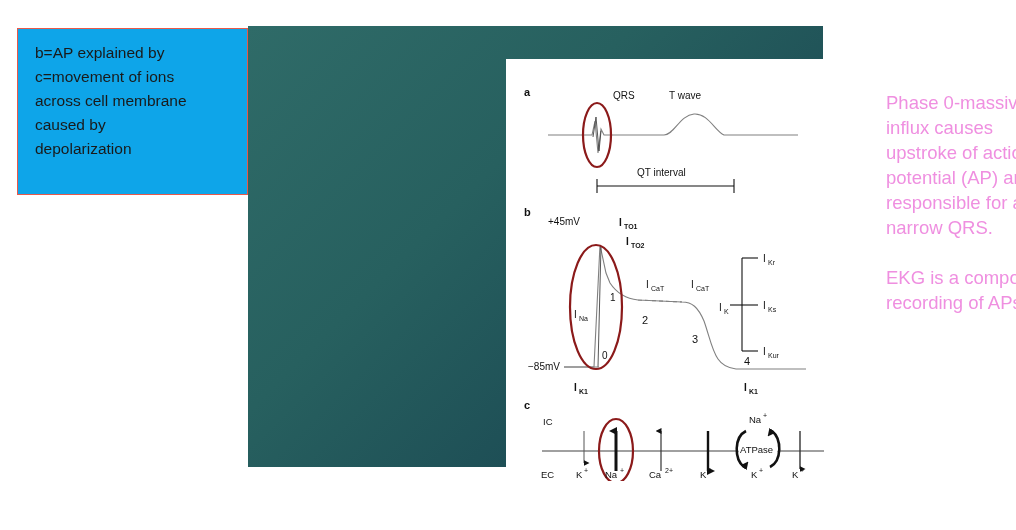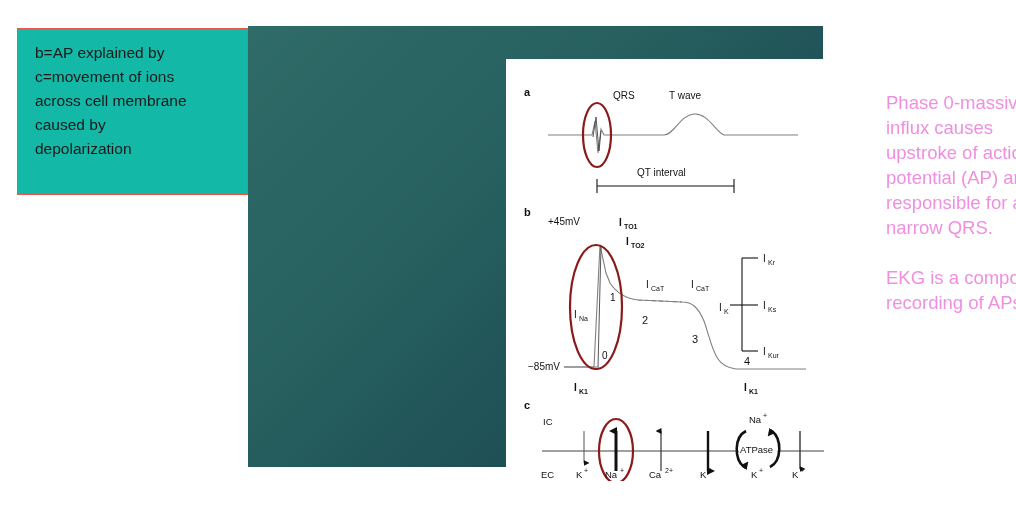--- a/index.html
+++ b/index.html
@@ -2,21 +2,21 @@
 <html><head>
 <meta charset="utf-8">
 <style>
   html,body{margin:0;padding:0;background:#ffffff;}
   body{width:1016px;height:530px;position:relative;overflow:hidden;
        font-family:"Liberation Sans", sans-serif;}
 
   
   #note-box{
     position:absolute; left:17px; top:28px; width:231px; height:167px;
-    border:1.5px solid #e8594a; background:#14b8a6; box-sizing:border-box;
+    border:1.5px solid #e8594a; background:#0ea5e9; box-sizing:border-box;
   }
   #note-text{
     position:absolute; left:17px; top:12px; width:205px;
     font-size:15.5px; line-height:24px; color:#1a1a1a;
     white-space:pre-line;
   }
 
   
   #teal-panel{
     position:absolute; left:248px; top:26px; width:575px; height:441px;

